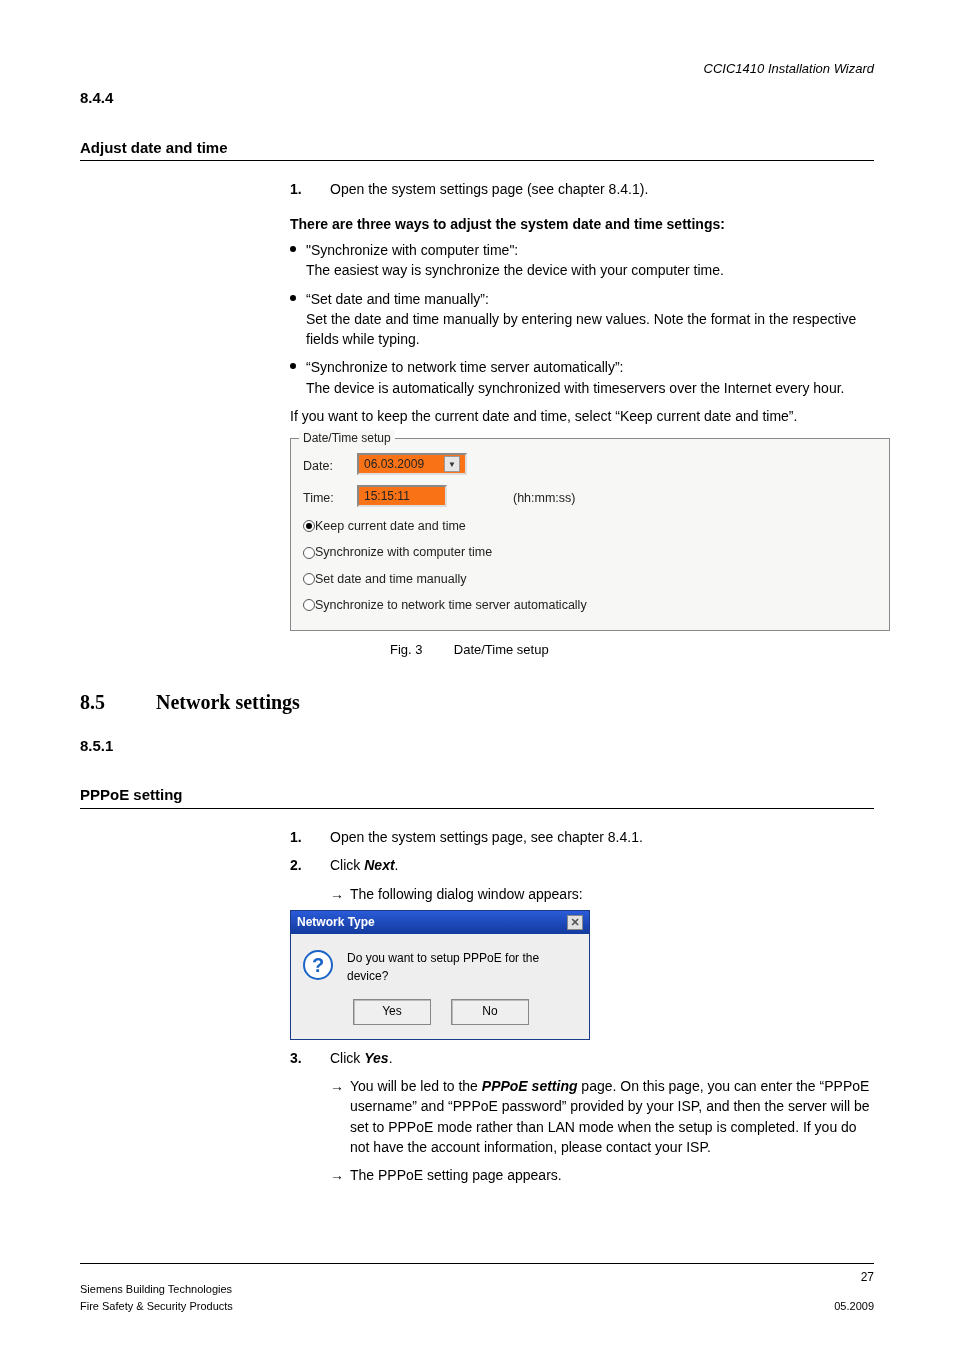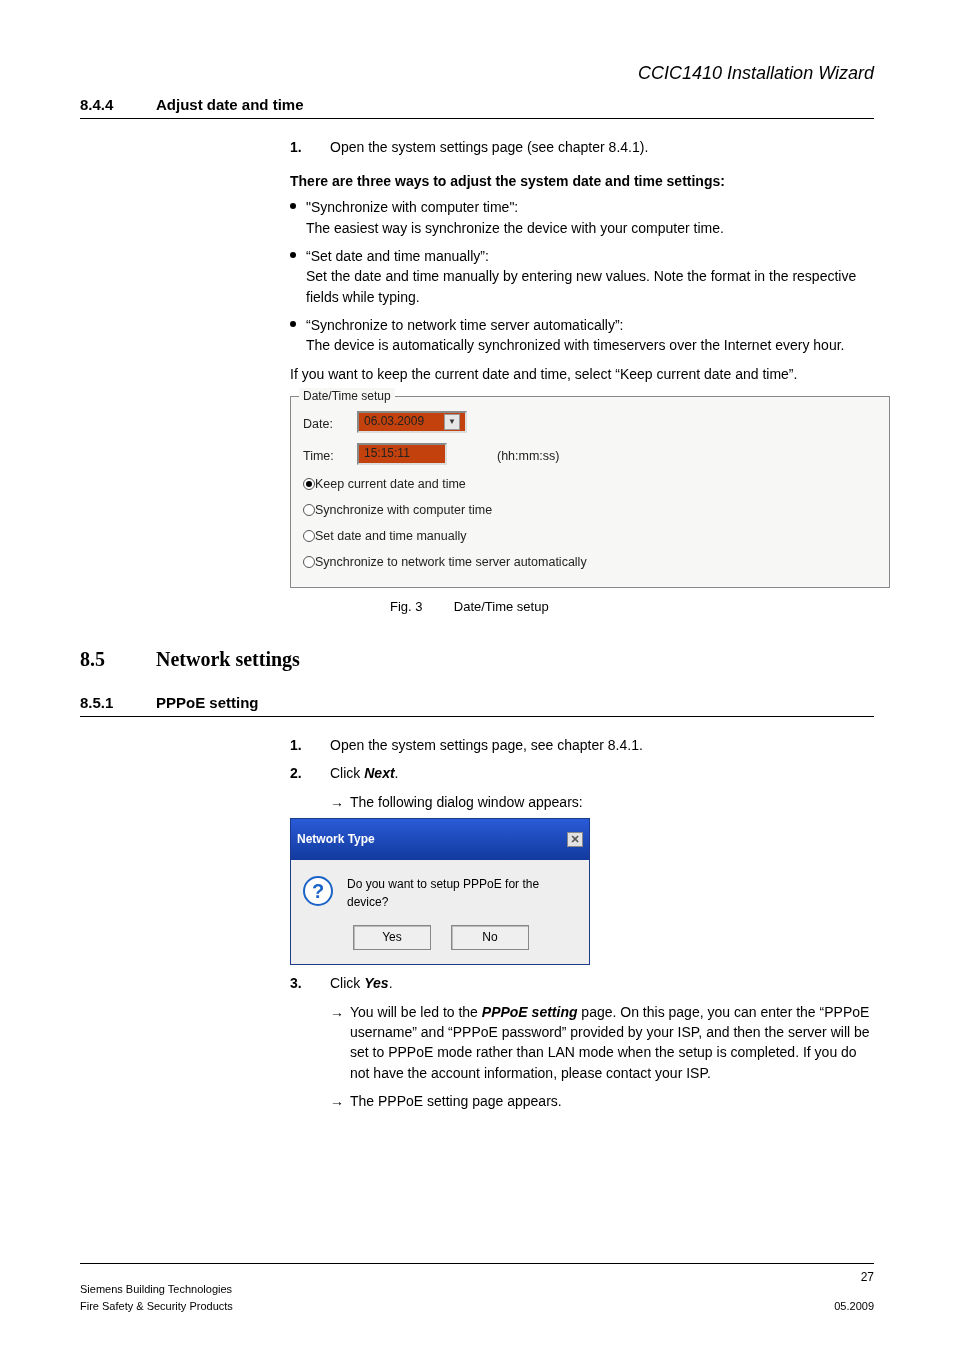--- a/index.html
+++ b/index.html
@@ -12,32 +12,33 @@
     position: relative;
     font-size: 14px;
     line-height: 1.45;
   }
   .page {
     padding: 60px 80px 40px 80px;
   }
   .header-right {
     text-align: right;
     font-style: italic;
-    font-size: 18px;
+    font-size: 13px;
     margin-bottom: 8px;
   }
   .sec-heading {
     display: flex;
     align-items: baseline;
     gap: 28px;
     border-bottom: 1.5px solid #000;
     padding-bottom: 2px;
     margin-bottom: 18px;
     font-weight: bold;
     font-size: 15px;
+    flex-direction: column;
   }
   .sec-heading .num { min-width: 48px; }
   .content-block { margin-left: 210px; }
   ol.steps { list-style: none; padding: 0; }
   ol.steps > li { display: flex; gap: 18px; margin-bottom: 8px; }
   ol.steps > li .step-num { font-weight: bold; min-width: 22px; }
   .bold { font-weight: bold; }
   ul.bullets { list-style: none; padding: 0; margin: 6px 0 0 0; }
   ul.bullets > li { position: relative; padding-left: 16px; margin-bottom: 8px; }
   ul.bullets > li::before {
@@ -54,21 +55,21 @@
     color: #222;
     width: 600px;
   }
   .groupbox .legend {
     position: absolute; top: -9px; left: 8px;
     background: #f7f7f5; padding: 0 4px; font-size: 12px;
   }
   .row { display: flex; align-items: flex-end; gap: 10px; margin-bottom: 10px; }
   .lbl { width: 44px; }
   .field {
-    border: 2px inset #ddd; background: #c2410c; padding: 2px 5px;
+    border: 2px inset #ddd; background: #f97316; padding: 2px 5px;
     font-size: 12px; height: 22px; display: flex; align-items: center;
     min-width: 90px; justify-content: space-between;
   }
   .field.dropdown { width: 110px; }
   .dd-arrow {
     width: 16px; height: 16px; background: #e6e6e6; border: 1px solid #999;
     display: inline-flex; align-items: center; justify-content: center;
     font-size: 8px; color: #333; margin-left: 6px;
   }
   .radio-row { display: flex; align-items: center; margin-bottom: 8px; }
@@ -89,21 +90,21 @@
 
   .arrow-line { display: flex; gap: 6px; margin: 4px 0 2px 40px; }
   .arrow { font-weight: bold; }
 
   .dialog {
     width: 300px; border: 1px solid #1a3a8a; margin: 6px 0 8px 0;
     background: #eee; font-size: 12px;
   }
   .dialog .titlebar {
     background: linear-gradient(#2a5bd7, #123a9e);
-    color: #fff; padding: 12px 6px; display: flex;
+    color: #fff; padding: 3px 6px; display: flex;
     justify-content: space-between; align-items: center;
     font-weight: bold; font-size: 12px;
   }
   .dialog .close {
     width: 16px; height: 15px; background: #e2e2e2; border: 1px solid #888;
     color: #555; font-weight: bold; display: flex; align-items: center;
     justify-content: center; font-size: 11px; line-height: 1;
   }
   .dialog .body {
     padding: 16px 12px 10px 12px; display: flex; gap: 14px; align-items: flex-start;
@@ -180,21 +181,21 @@
         <span>06.03.2009</span>
         <span class="dd-arrow">▼</span>
       </div>
     </div>
 
     <div class="row">
       <span class="lbl">Time:</span>
       <div class="field" style="width:80px;">
         <span>15:15:11</span>
       </div>
-      <span style="margin-left:40px;">(hh:mm:ss)</span>
+      <span style="margin-left:56px;">(hh:mm:ss)</span>
     </div>
 
     <div class="radio-row">
       <span class="radio checked"></span>
       <span>Keep current date and time</span>
     </div>
     <div class="radio-row">
       <span class="radio"></span>
       <span>Synchronize with computer time</span>
     </div>

